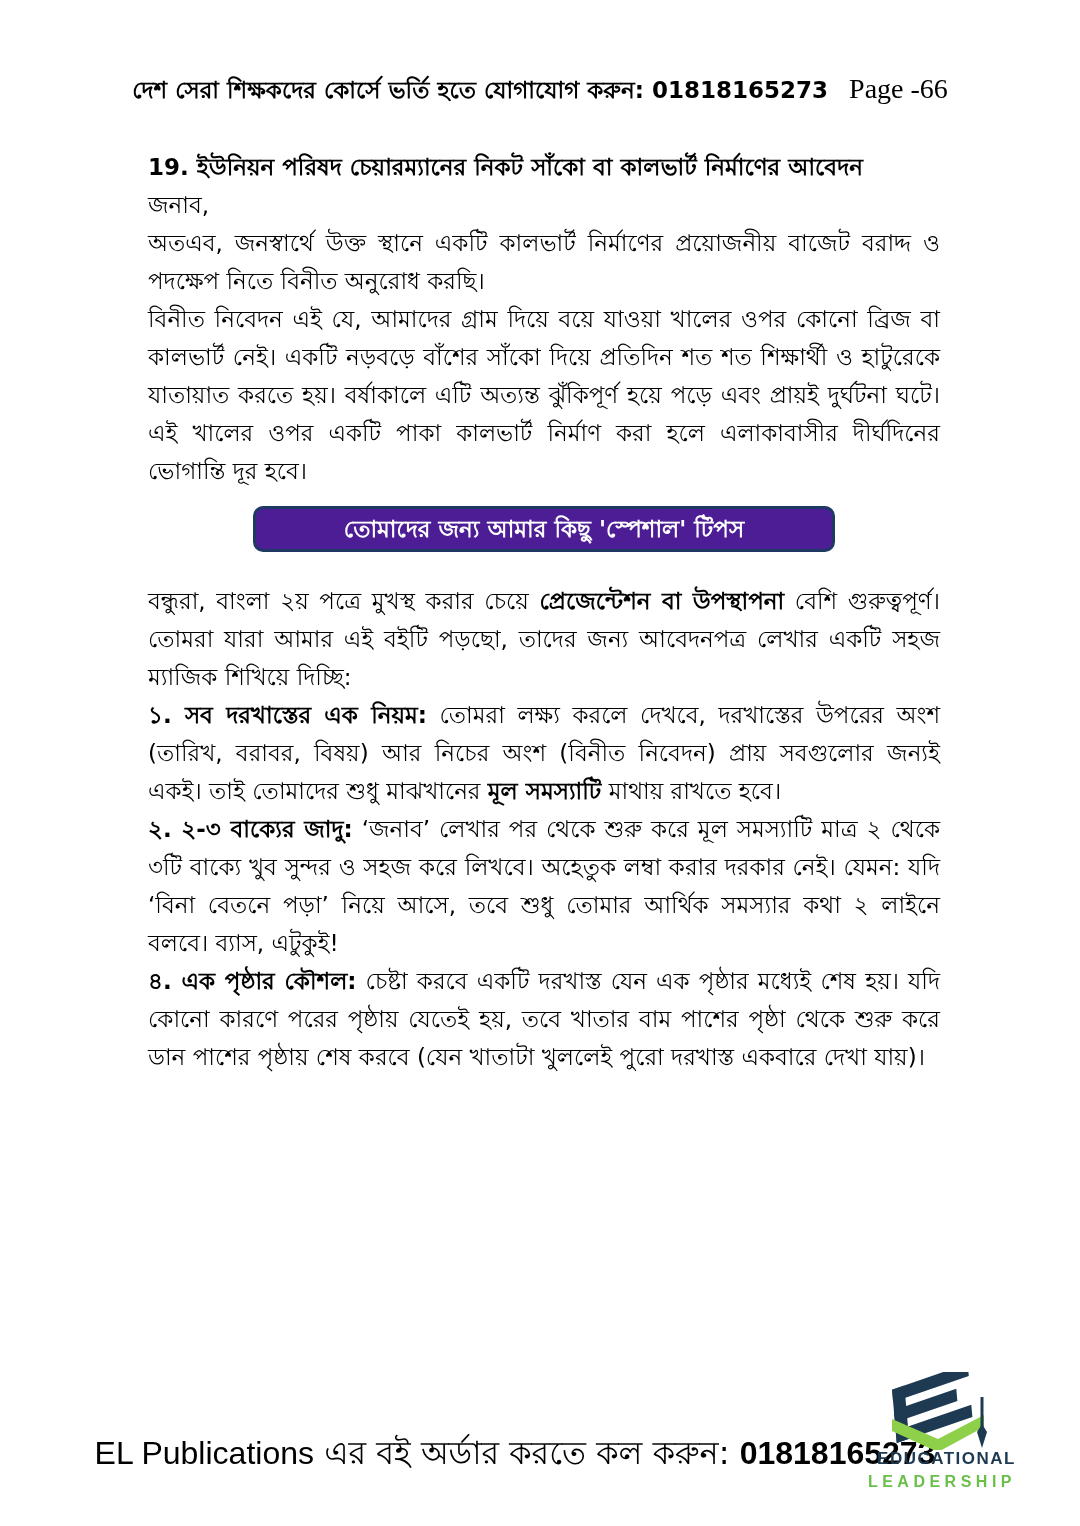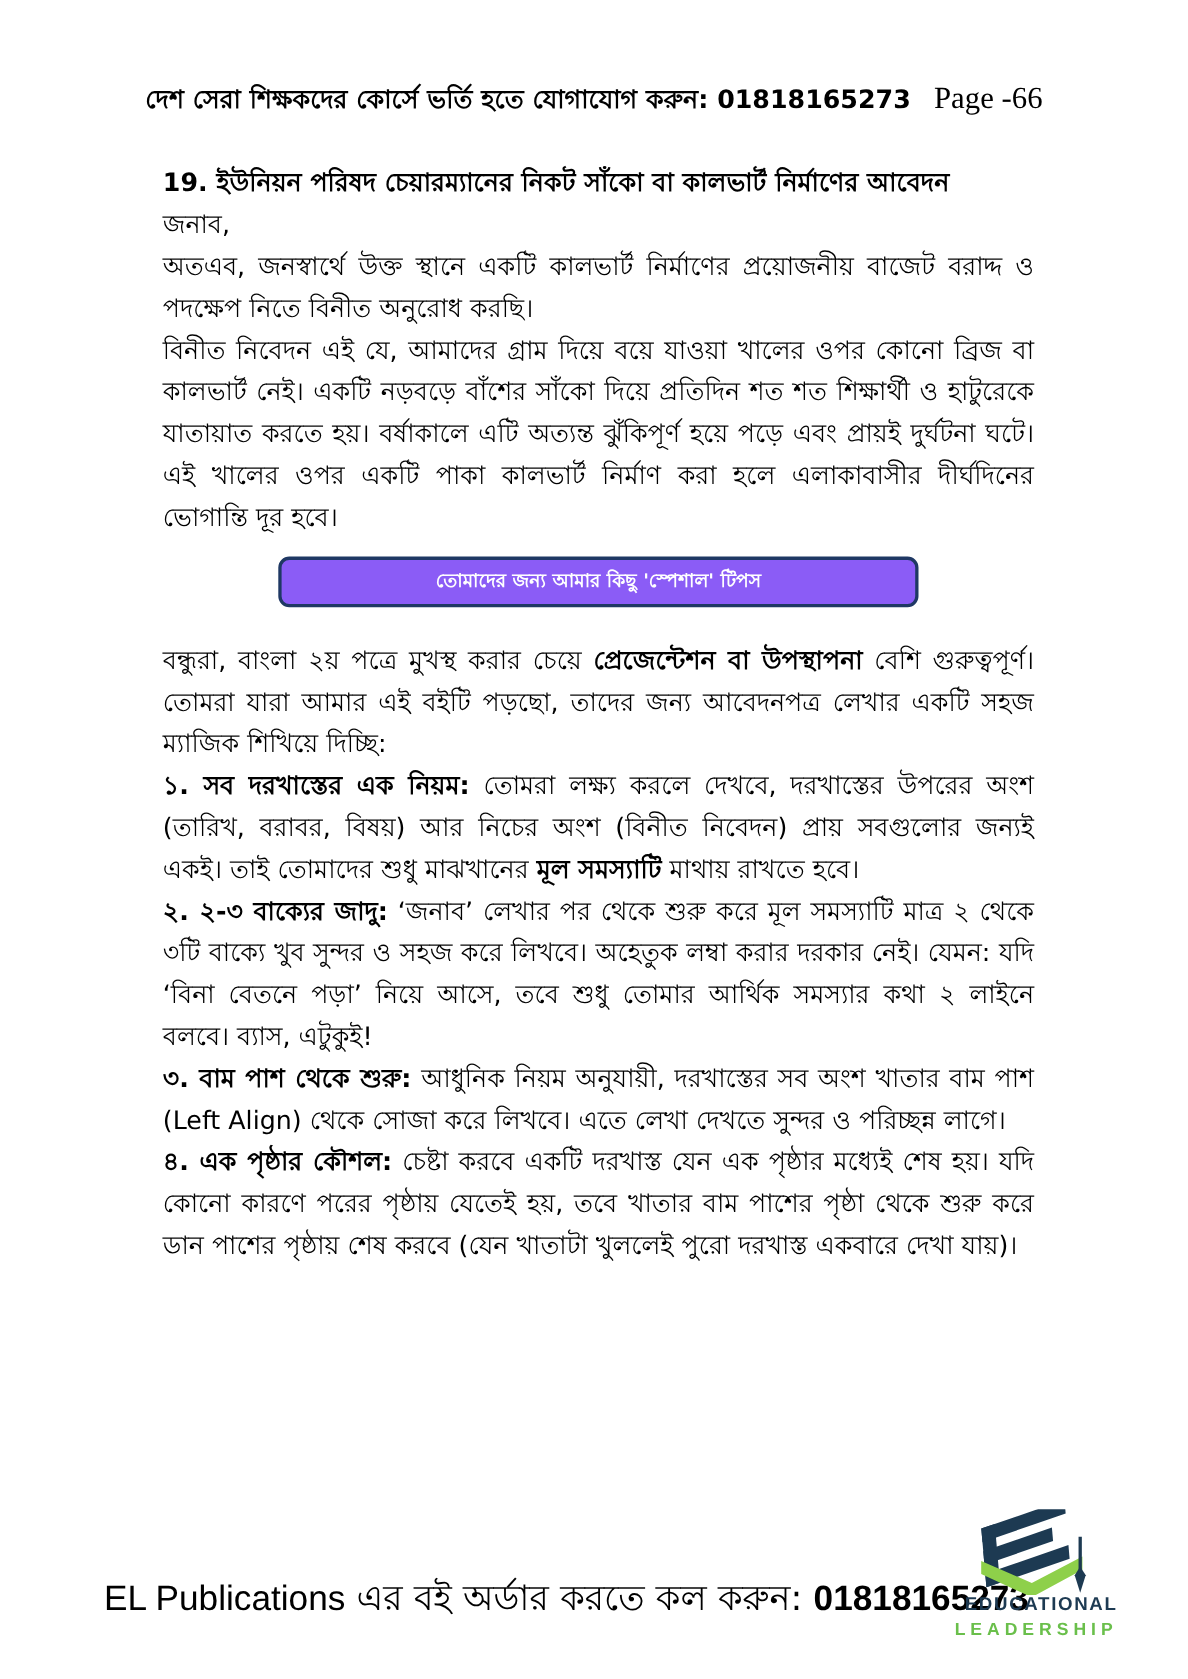--- a/index.html
+++ b/index.html
@@ -23,26 +23,26 @@
   .content {
     position:absolute; left:148px; top:148px; width:792px;
     font-size:23px; line-height:38px; text-align:justify;
   }
   .content p { margin:0; }
   .bold { font-weight:700; }
   .banner {
     box-sizing:border-box;
     width:582px; height:46px;
     margin:16px auto 30px auto;
-    background:#8b5cf6;
+    background:#4c1d95;
     border:3px solid #1f3864;
     border-radius:10px;
     color:#ffffff;
     display:flex; align-items:center; justify-content:center;
-    font-weight:700; font-size:17px; line-height:1;
+    font-weight:700; font-size:23px; line-height:1;
     text-align:left;
   }
   .footer {
     position:absolute; top:1428px; left:0; width:1030px;
     text-align:center; font-size:32px; white-space:nowrap;
   }
   .footer .latin { font-family:"Liberation Sans", sans-serif; }
   .footer .phone { font-family:"Liberation Sans", sans-serif; font-weight:700; }
   .logo {
     position:absolute; left:826px; top:1372px; width:190px;
@@ -82,21 +82,20 @@
     <p>বিনীত নিবেদন এই যে, আমাদের গ্রাম দিয়ে বয়ে যাওয়া খালের ওপর কোনো ব্রিজ বা কালভার্ট নেই। একটি নড়বড়ে বাঁশের সাঁকো দিয়ে প্রতিদিন শত শত শিক্ষার্থী ও হাটুরেকে যাতায়াত করতে হয়। বর্ষাকালে এটি অত্যন্ত ঝুঁকিপূর্ণ হয়ে পড়ে এবং প্রায়ই দুর্ঘটনা ঘটে। এই খালের ওপর একটি পাকা কালভার্ট নির্মাণ করা হলে এলাকাবাসীর দীর্ঘদিনের ভোগান্তি দূর হবে।</p>
 
     <div class="banner">তোমাদের জন্য আমার কিছু 'স্পেশাল' টিপস</div>
 
     <p><span>বন্ধুরা, বাংলা ২য় পত্রে মুখস্থ করার চেয়ে </span><span class="bold">প্রেজেন্টেশন বা উপস্থাপনা</span><span> বেশি গুরুত্বপূর্ণ। তোমরা যারা আমার এই বইটি পড়ছো, তাদের জন্য আবেদনপত্র লেখার একটি সহজ ম্যাজিক শিখিয়ে দিচ্ছি:</span></p>
 
     <p><span class="bold">১. সব দরখাস্তের এক নিয়ম:</span><span> তোমরা লক্ষ্য করলে দেখবে, দরখাস্তের উপরের অংশ (তারিখ, বরাবর, বিষয়) আর নিচের অংশ (বিনীত নিবেদন) প্রায় সবগুলোর জন্যই একই। তাই তোমাদের শুধু মাঝখানের </span><span class="bold">মূল সমস্যাটি</span><span> মাথায় রাখতে হবে।</span></p>
 
     <p><span class="bold">২. ২-৩ বাক্যের জাদু:</span><span> ‘জনাব’ লেখার পর থেকে শুরু করে মূল সমস্যাটি মাত্র ২ থেকে ৩টি বাক্যে খুব সুন্দর ও সহজ করে লিখবে। অহেতুক লম্বা করার দরকার নেই। যেমন: যদি ‘বিনা বেতনে পড়া’ নিয়ে আসে, তবে শুধু তোমার আর্থিক সমস্যার কথা ২ লাইনে বলবে। ব্যাস, এটুকুই!</span><span class="bold"></span><span></span></p>
 
-    <p><span class="bold">৩. বাম পাশ থেকে শুরু:</span><span> আধুনিক নিয়ম অনুযায়ী, দরখাস্তের সব অংশ খাতার বাম পাশ (Left Align) থেকে সোজা করে লিখবে। এতে লেখা দেখতে সুন্দর ও পরিচ্ছন্ন লাগে।</span><span class="bold"></span><span></span></p>
 
     <p><span class="bold">৪. এক পৃষ্ঠার কৌশল:</span><span> চেষ্টা করবে একটি দরখাস্ত যেন এক পৃষ্ঠার মধ্যেই শেষ হয়। যদি কোনো কারণে পরের পৃষ্ঠায় যেতেই হয়, তবে খাতার বাম পাশের পৃষ্ঠা থেকে শুরু করে ডান পাশের পৃষ্ঠায় শেষ করবে (যেন খাতাটা খুললেই পুরো দরখাস্ত একবারে দেখা যায়)।</span><span class="bold"></span><span></span></p>
 
   </div>
 
   <div class="footer">
     <span class="latin">EL Publications</span><span> এর বই অর্ডার করতে কল করুন: </span><span class="phone">01818165273</span>
   </div>
 
   <div class="logo">

